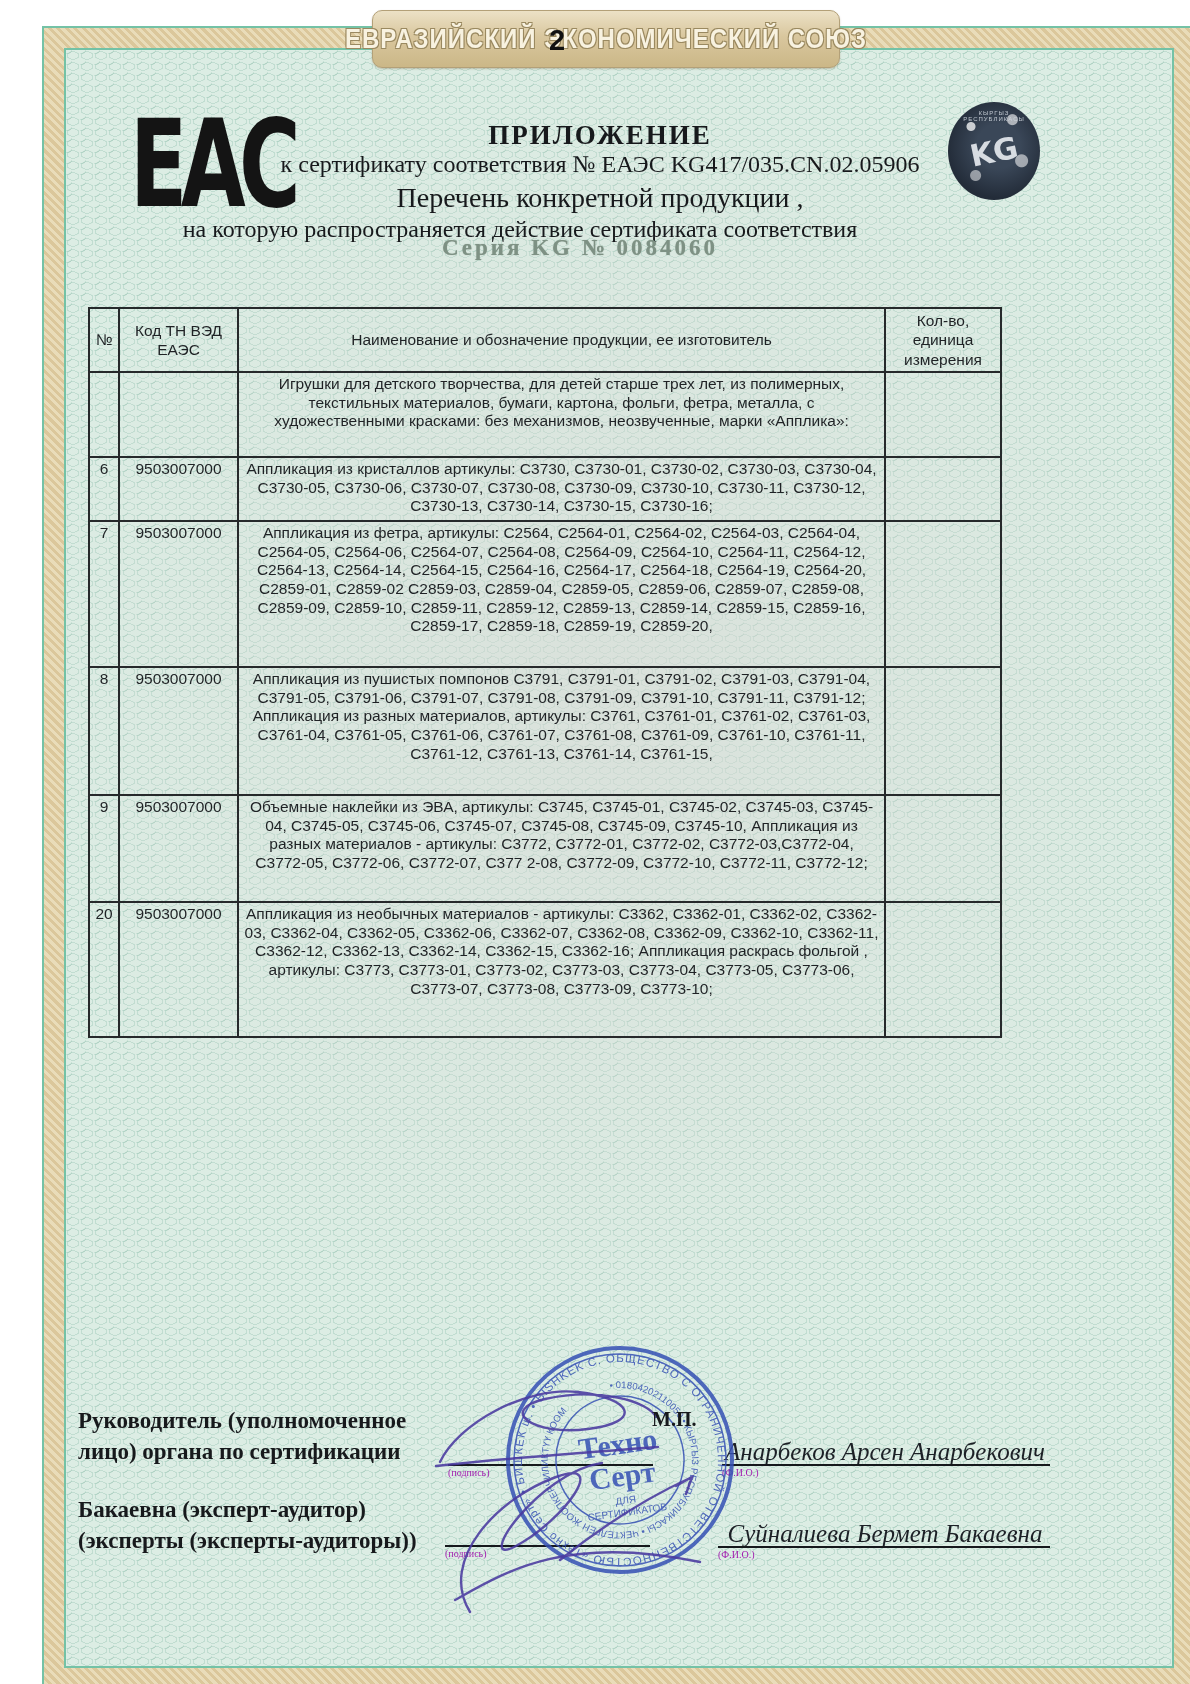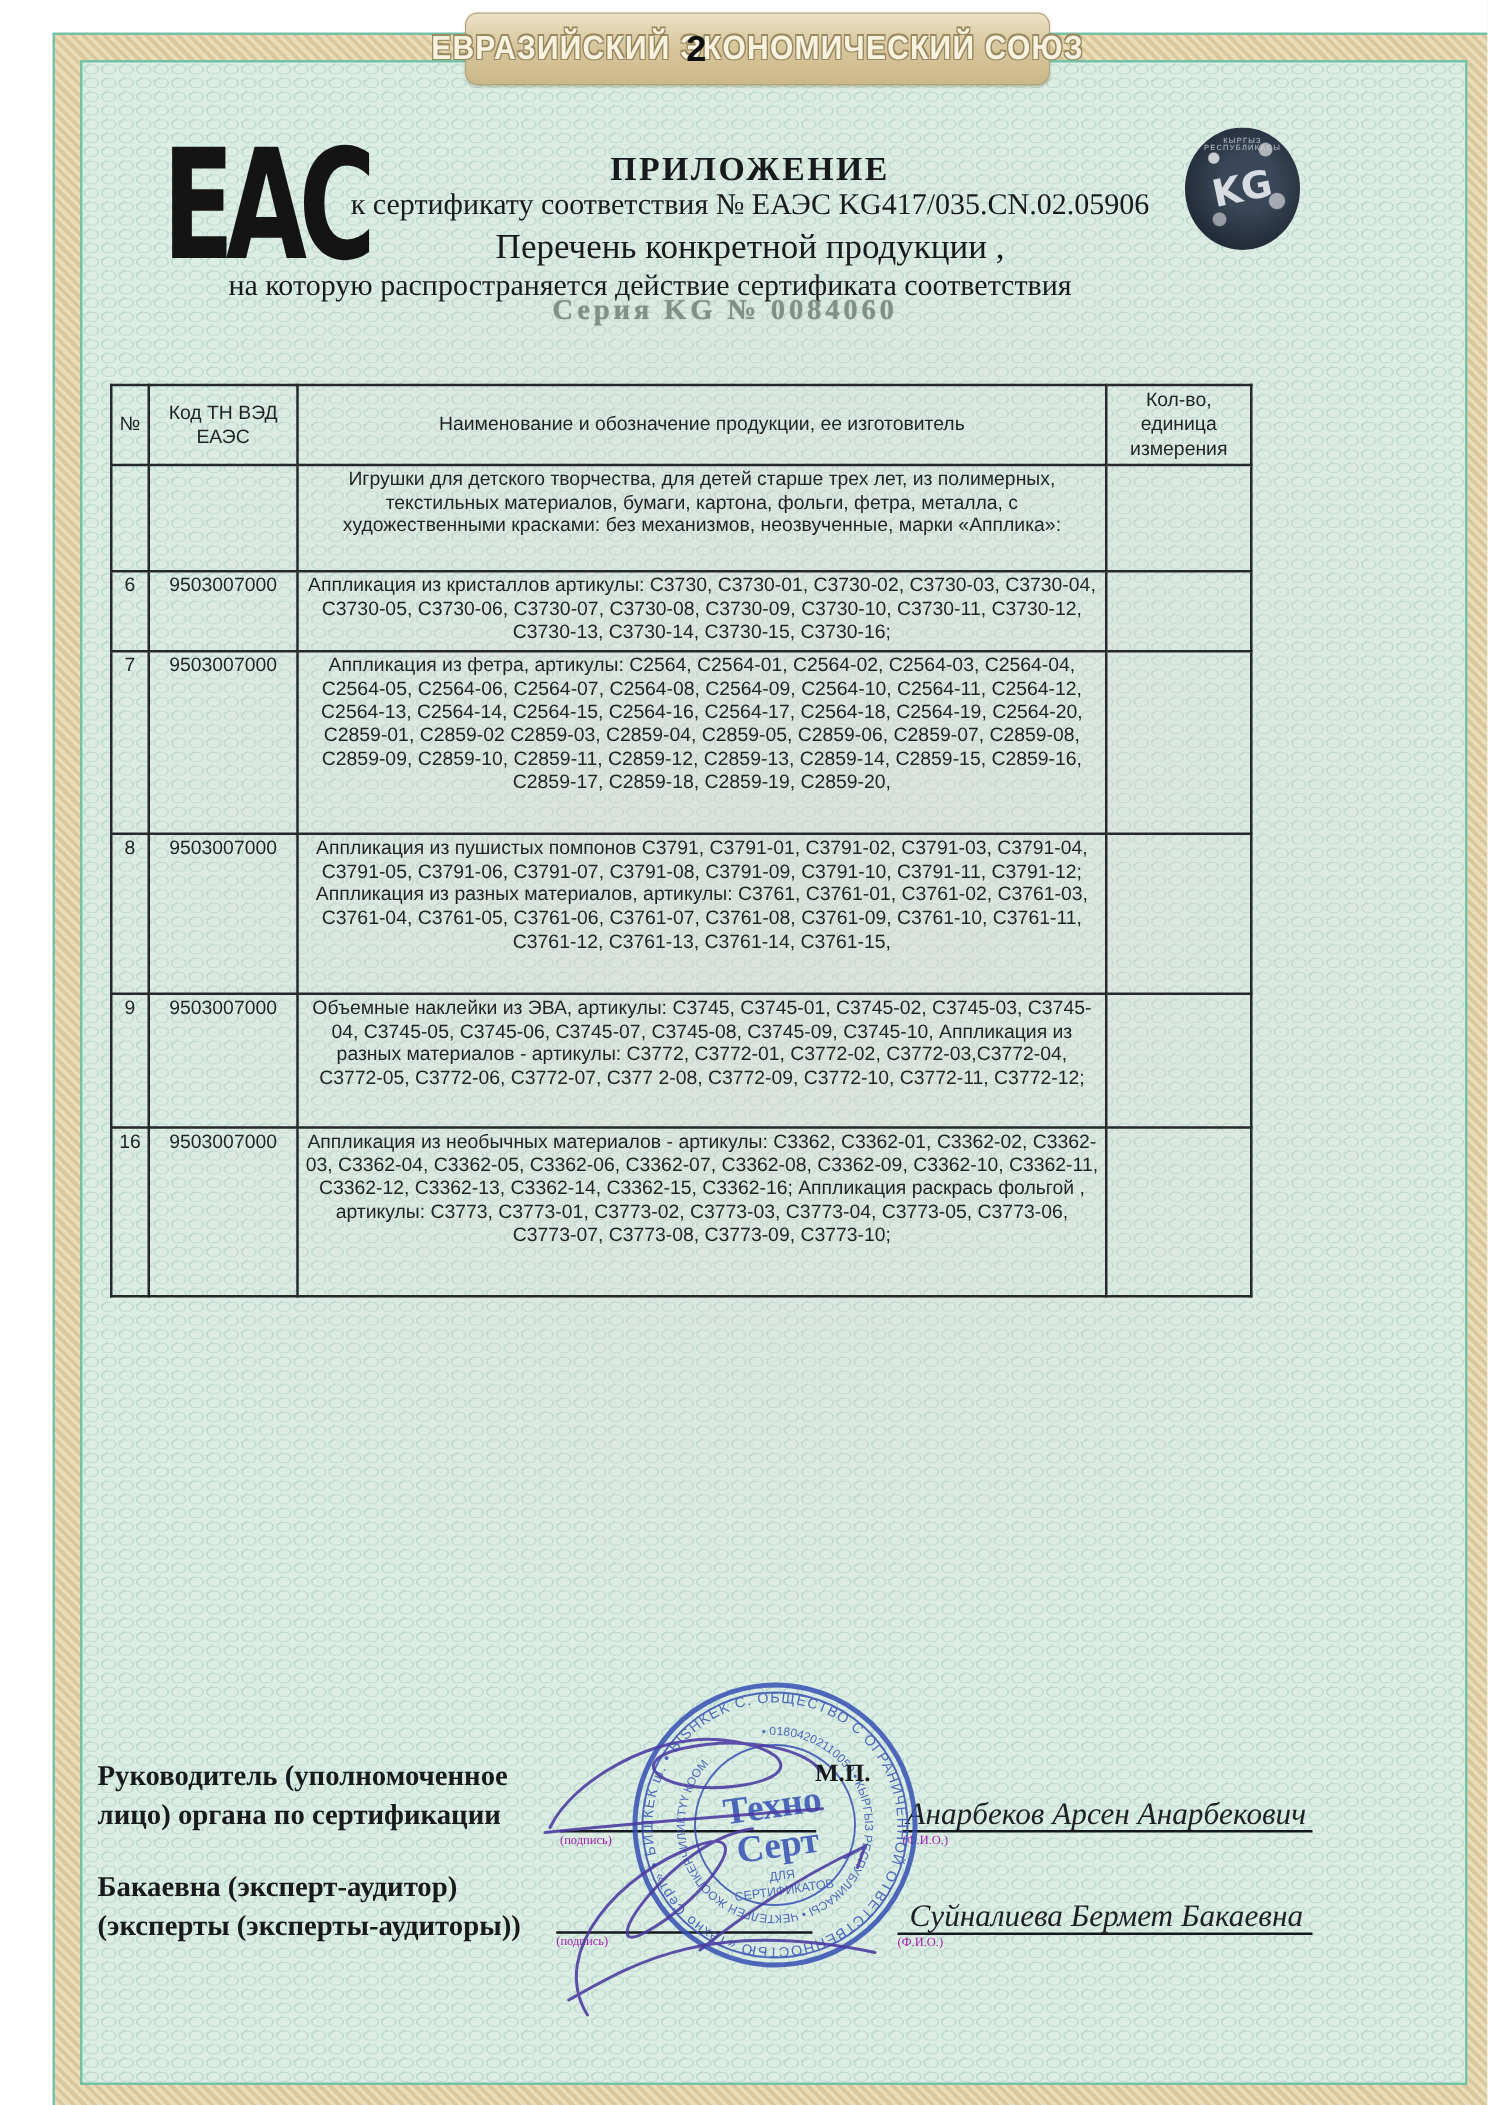--- a/index.html
+++ b/index.html
@@ -164,21 +164,21 @@
         <td>Аппликация из пушистых помпонов С3791, С3791-01, С3791-02, С3791-03, С3791-04, С3791-05, С3791-06, С3791-07, С3791-08, С3791-09, С3791-10, С3791-11, С3791-12; Аппликация из разных материалов, артикулы: С3761, С3761-01, С3761-02, С3761-03, С3761-04, С3761-05, С3761-06, С3761-07, С3761-08, С3761-09, С3761-10, С3761-11, С3761-12, С3761-13, С3761-14, С3761-15,</td>
         <td></td>
       </tr>
       <tr class="r9">
         <td>9</td>
         <td>9503007000</td>
         <td>Объемные наклейки из ЭВА, артикулы: С3745, С3745-01, С3745-02, С3745-03, С3745-04, С3745-05, С3745-06, С3745-07, С3745-08, С3745-09, С3745-10, Аппликация из разных материалов - артикулы: С3772, С3772-01, С3772-02, С3772-03,С3772-04, С3772-05, С3772-06, С3772-07, С377 2-08, С3772-09, С3772-10, С3772-11, С3772-12;</td>
         <td></td>
       </tr>
       <tr class="r10">
-        <td>16</td>
+        <td>20</td>
         <td>9503007000</td>
         <td>Аппликация из необычных материалов - артикулы: С3362, С3362-01, С3362-02, С3362-03, С3362-04, С3362-05, С3362-06, С3362-07, С3362-08, С3362-09, С3362-10, С3362-11, С3362-12, С3362-13, С3362-14, С3362-15, С3362-16; Аппликация раскрась фольгой , артикулы: С3773, С3773-01, С3773-02, С3773-03, С3773-04, С3773-05, С3773-06, С3773-07, С3773-08, С3773-09, С3773-10;</td>
         <td></td>
       </tr>
     </tbody>
       </table>
 
     <div class="lbl lbl1">
       <div>Руководитель (уполномоченное</div>
       <div>лицо) органа по сертификации</div>

